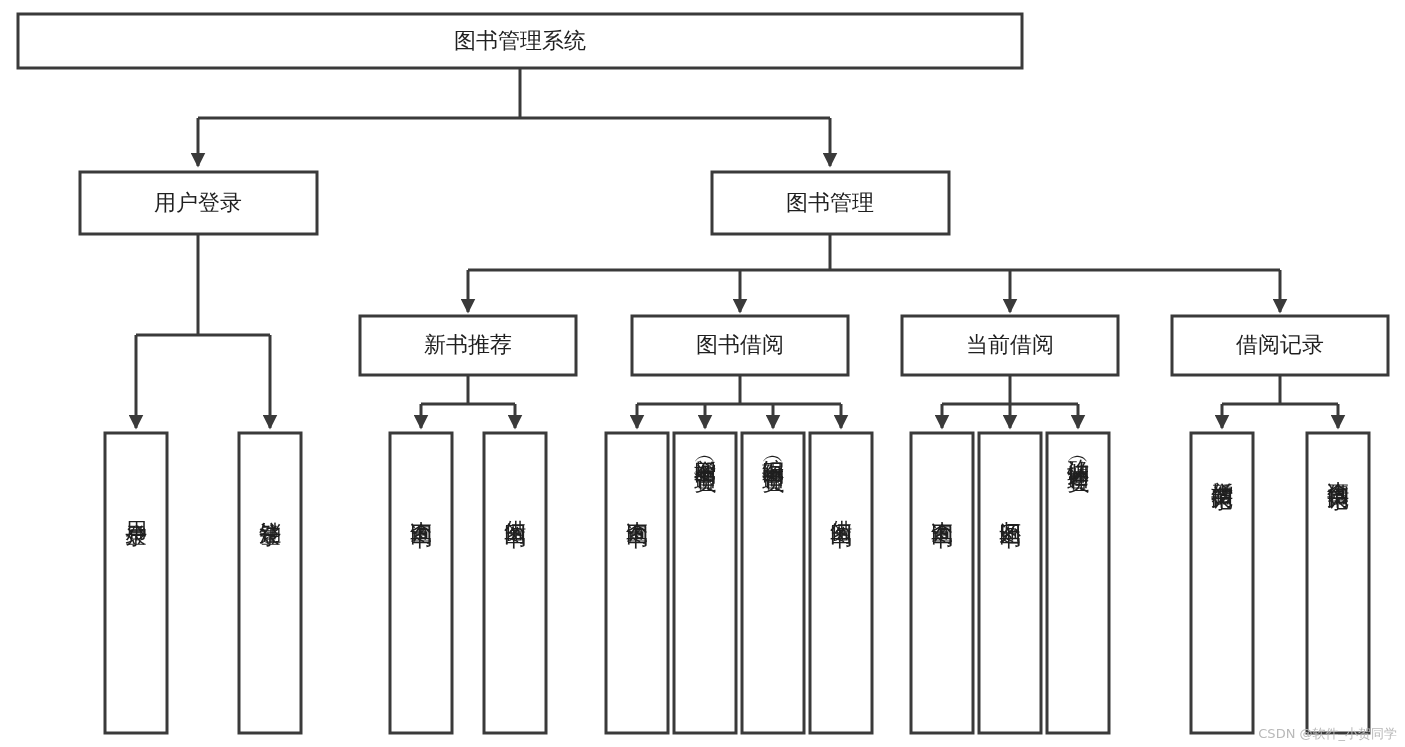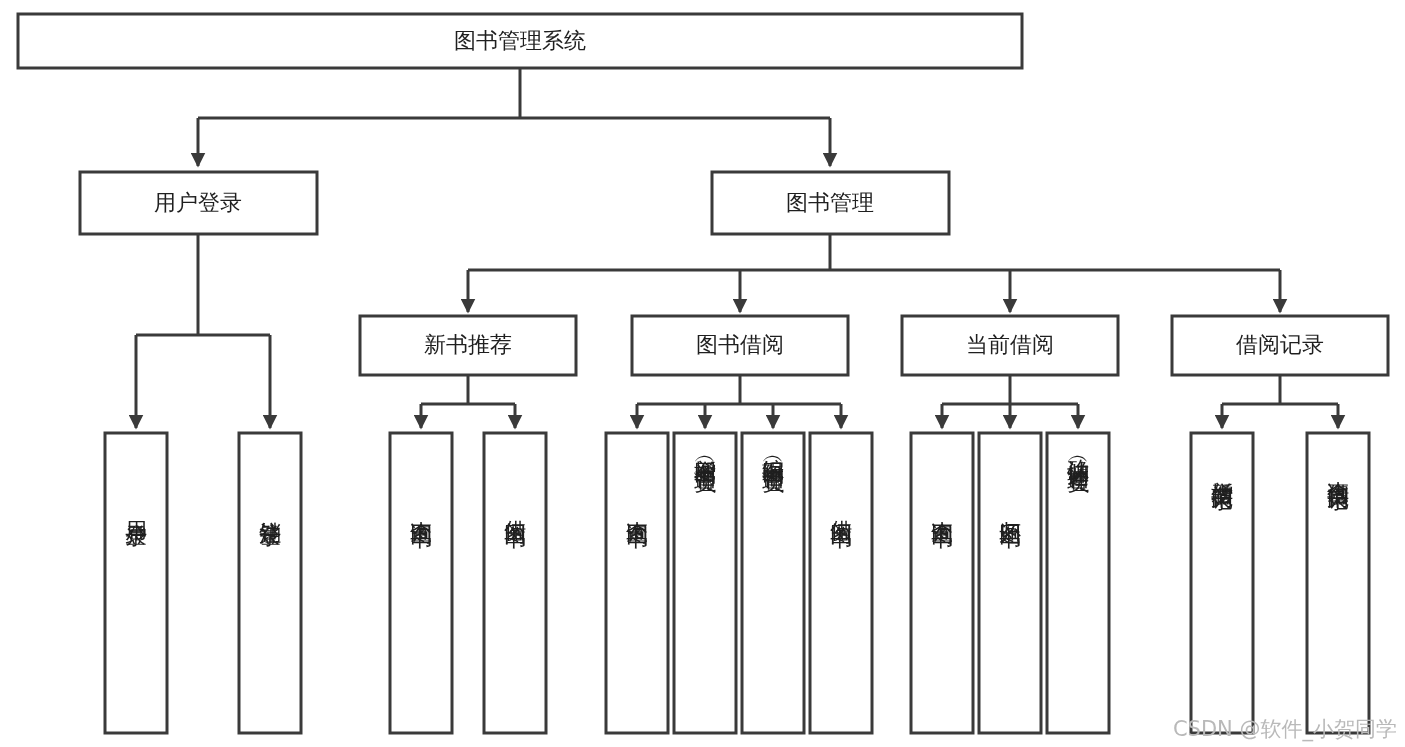--- a/index.html
+++ b/index.html
@@ -9,21 +9,21 @@
   .boxrect{fill:#ffffff;stroke:#3a3a3a;stroke-width:3;}
   .conn{stroke:#3a3a3a;stroke-width:3;fill:none;}
   .label-h{font-size:22px;fill:#1f1f1f;text-anchor:middle;dominant-baseline:middle;
            font-family:"DejaVu Sans","Liberation Sans",sans-serif;}
   .label-v-wrap{position:absolute;display:flex;align-items:flex-start;
                 justify-content:center;pointer-events:none;}
   .label-v{writing-mode:vertical-rl;text-orientation:upright;
            font-size:22px;color:#1f1f1f;line-height:1.12;letter-spacing:2px;
            white-space:nowrap;
            font-family:"DejaVu Sans","Liberation Sans",sans-serif;}
-  .watermark{position:absolute;right:8px;bottom:4px;font-size:21px;
+  .watermark{position:absolute;right:8px;bottom:4px;font-size:13px;
              color:#b9b9b9;white-space:nowrap;
              font-family:"DejaVu Sans","Liberation Sans",sans-serif;}
 </style>
 </head>
 <body>
 
 <svg id="diagram" viewBox="0 0 1405 747">
   <defs>
     <marker id="arrow" viewBox="0 0 10 10" refX="9" refY="5" markerWidth="5" markerHeight="5" orient="auto-start-reverse">
       <path d="M 0 0 L 10 5 L 0 10 z" fill="#3a3a3a"></path>

